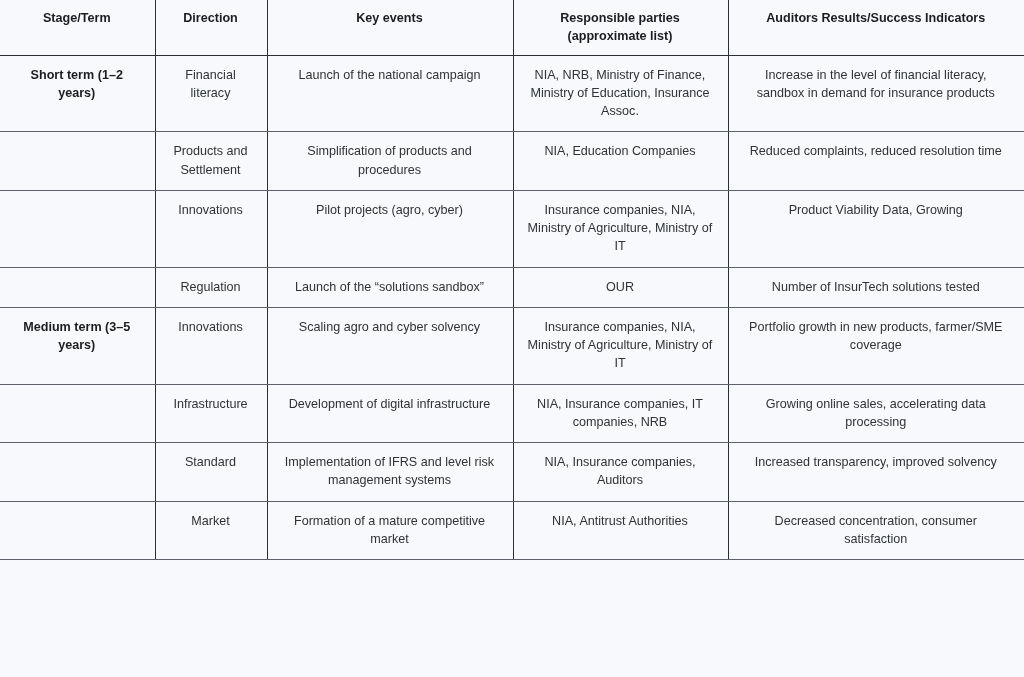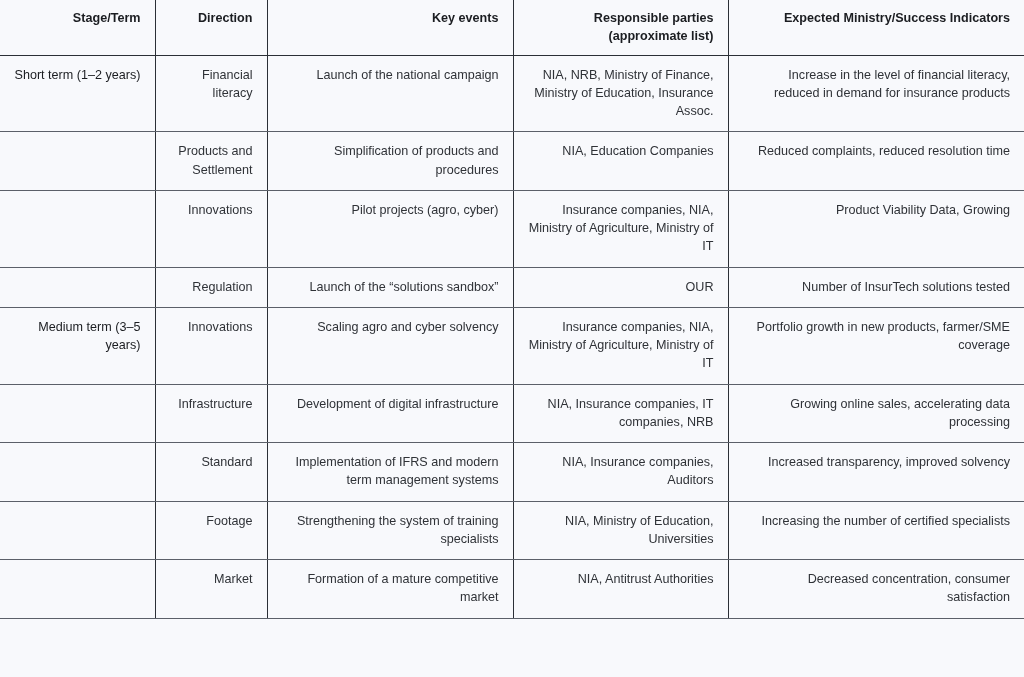--- a/index.html
+++ b/index.html
@@ -26,42 +26,42 @@
   #roadmap-table col.c-events    { width: 246px; }
   #roadmap-table col.c-parties   { width: 215px; }
   #roadmap-table col.c-results   { width: 296px; }
 
   #roadmap-table th,
   #roadmap-table td {
     border-right: 1px solid #2b2f36;
     border-bottom: 1px solid #5b6069;
     padding: 10px 14px 11px 13px;
     vertical-align: top;
-    text-align: right;
+    text-align: center;
     font-size: 12.6px;
     line-height: 1.45;
     font-weight: 400;
     color: #2f3237;
     background: #f8f9fc;
     box-sizing: border-box;
   }
   #roadmap-table th:last-child,
   #roadmap-table td:last-child {
     border-right: none;
   }
   #roadmap-table thead th {
     font-weight: 700;
     color: #1b1d21;
     border-bottom: 1px solid #2b2f36;
     padding-top: 9px;
     padding-bottom: 9px;
     white-space: pre-line;
   }
   #roadmap-table tbody td.stage-cell {
-    font-weight: 400;
+    font-weight: 700;
     color: #1b1d21;
     white-space: normal;
   }
   #roadmap-table tbody td.stage-cell.empty {
     font-weight: 400;
   }
   #roadmap-table thead tr { height: 50px; }
 
   .r-h1 { height: 73px; }
   .r-h2 { height: 54px; }
@@ -85,30 +85,30 @@
     <col class="c-parties">
     <col class="c-results">
   </colgroup>
   <thead>
     <tr>
       <th>Stage/Term</th>
       <th>Direction</th>
       <th>Key events</th>
       <th>Responsible parties
 (approximate list)</th>
-      <th>Expected Ministry/Success Indicators</th>
+      <th>Auditors Results/Success Indicators</th>
     </tr>
   </thead>
   <tbody>
     <tr class="r-h1">
       <td class="stage-cell">Short term (1–2 years)</td>
       <td>Financial literacy</td>
       <td>Launch of the national campaign</td>
       <td>NIA, NRB, Ministry of Finance, Ministry of Education, Insurance Assoc.</td>
-      <td>Increase in the level of financial literacy, reduced in demand for insurance products</td>
+      <td>Increase in the level of financial literacy, sandbox in demand for insurance products</td>
     </tr>
     <tr class="r-h2">
       <td class="stage-cell empty"></td>
       <td>Products and Settlement</td>
       <td>Simplification of products and procedures</td>
       <td>NIA, Education Companies</td>
       <td>Reduced complaints, reduced resolution time</td>
     </tr>
     <tr class="r-h3">
       <td class="stage-cell empty"></td>
@@ -134,30 +134,23 @@
     <tr class="r-h6">
       <td class="stage-cell empty"></td>
       <td>Infrastructure</td>
       <td>Development of digital infrastructure</td>
       <td>NIA, Insurance companies, IT companies, NRB</td>
       <td>Growing online sales, accelerating data processing</td>
     </tr>
     <tr class="r-h7">
       <td class="stage-cell empty"></td>
       <td>Standard</td>
-      <td>Implementation of IFRS and modern term management systems</td>
+      <td>Implementation of IFRS and level risk management systems</td>
       <td>NIA, Insurance companies, Auditors</td>
       <td>Increased transparency, improved solvency</td>
-    </tr>
-    <tr class="r-h8">
-      <td class="stage-cell empty"></td>
-      <td>Footage</td>
-      <td>Strengthening the system of training specialists</td>
-      <td>NIA, Ministry of Education, Universities</td>
-      <td>Increasing the number of certified specialists</td>
     </tr>
     <tr class="r-h10">
       <td class="stage-cell empty"></td>
       <td>Market</td>
       <td>Formation of a mature competitive market</td>
       <td>NIA, Antitrust Authorities</td>
       <td>Decreased concentration, consumer satisfaction</td>
     </tr>
 
   </tbody>

